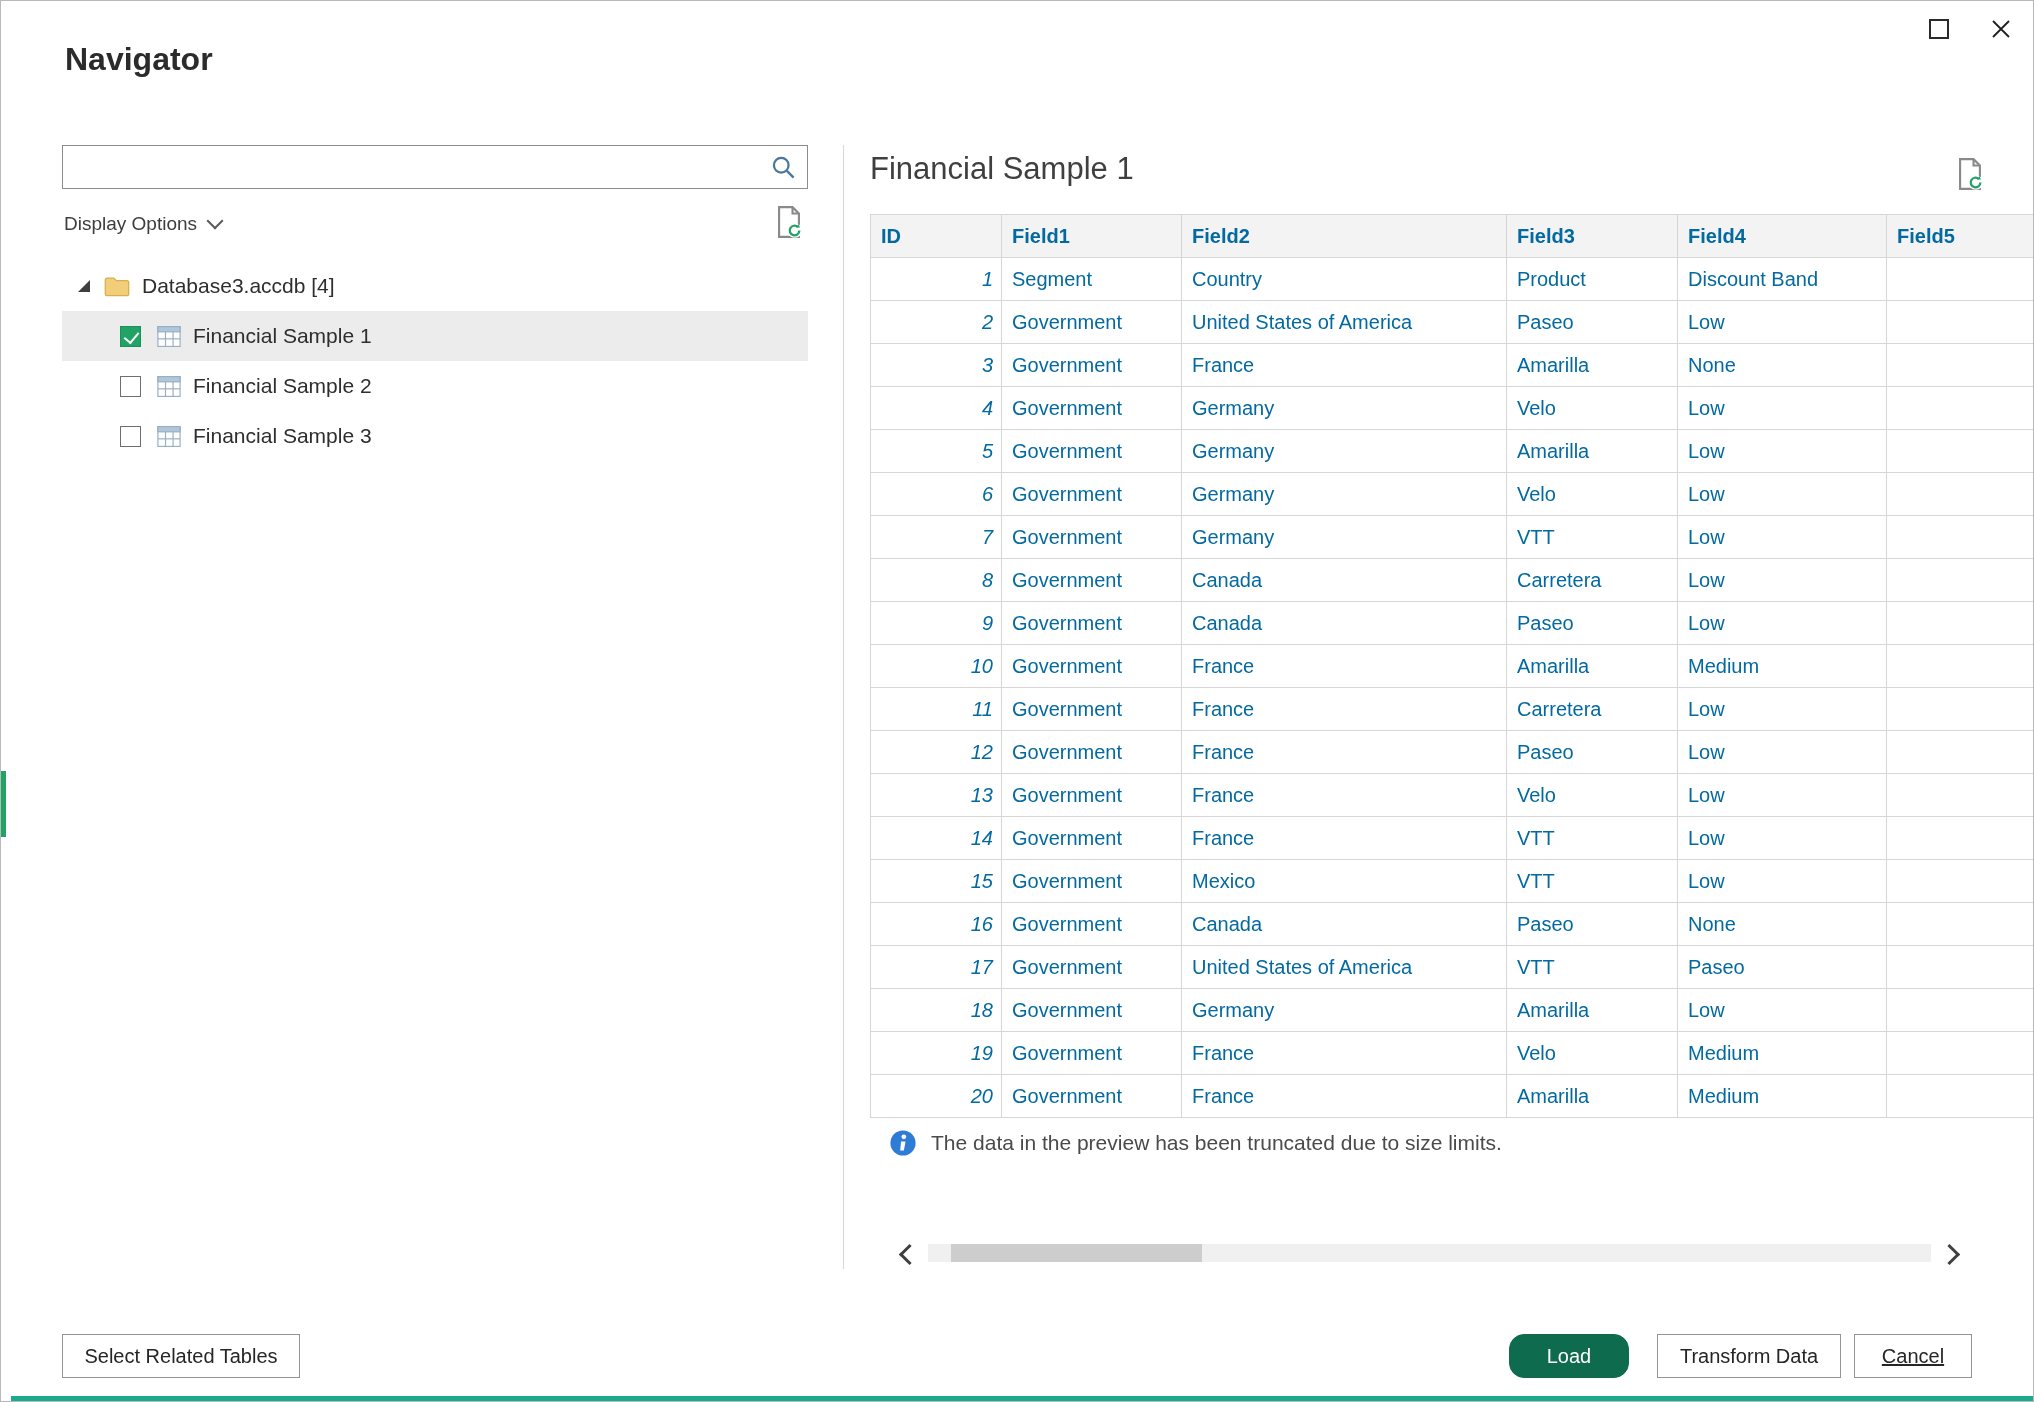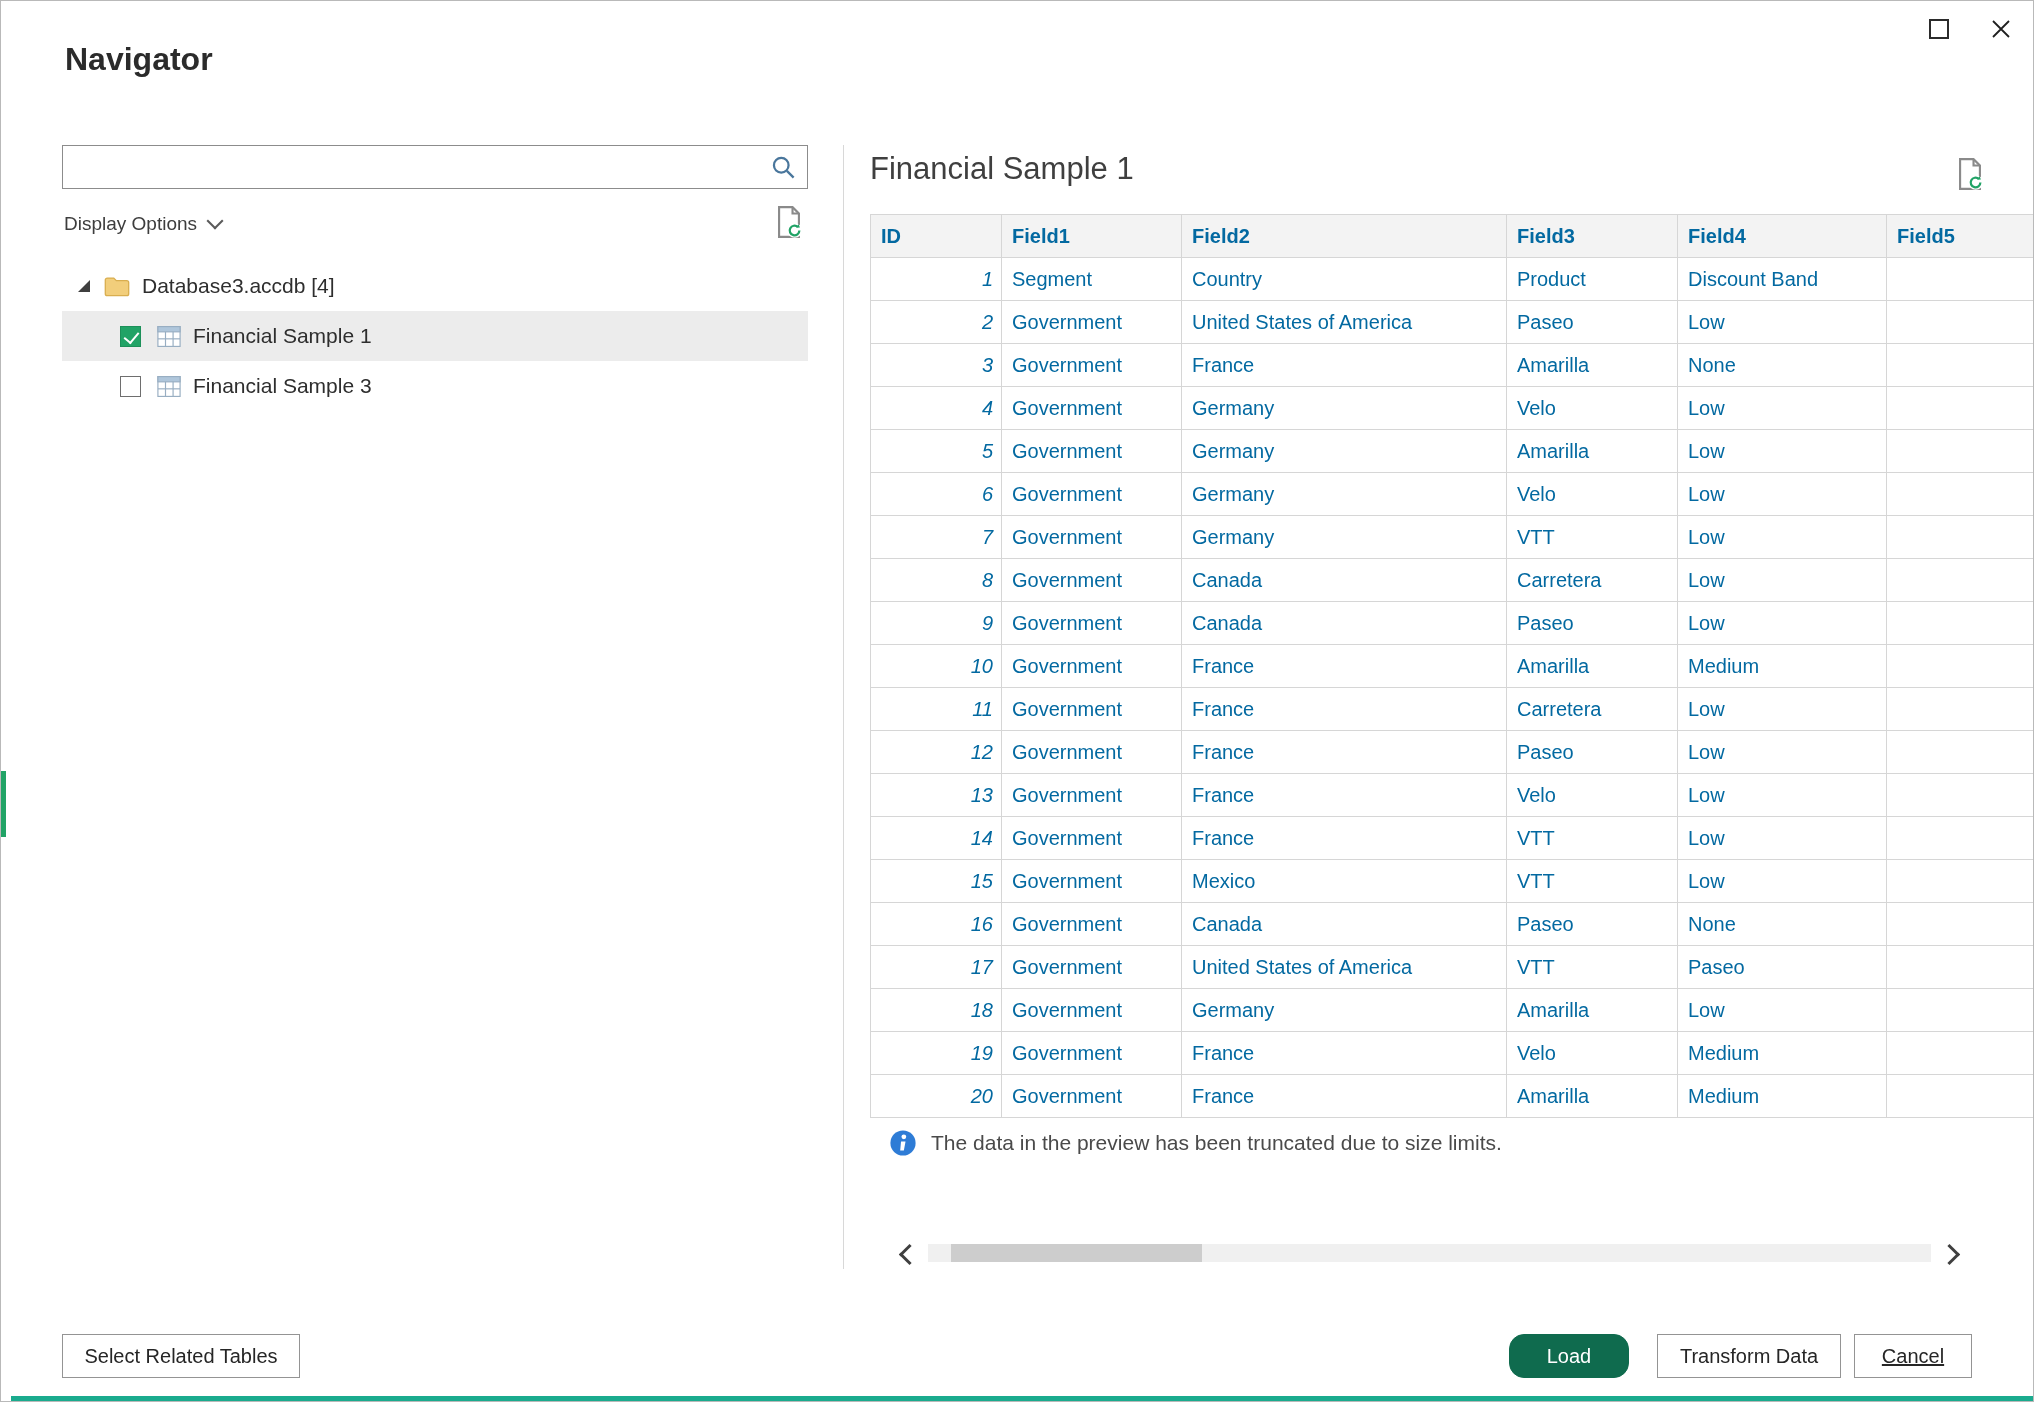--- a/index.html
+++ b/index.html
@@ -141,20 +141,33 @@
           <rect x="0.5" y="0.5" width="19" height="17" fill="#fff" stroke="#98AEC2"></rect>
           <rect x="0.5" y="0.5" width="19" height="4.5" fill="#AFC6DB" stroke="#98AEC2"></rect>
           <line x1="7" y1="5" x2="7" y2="17.5" stroke="#98AEC2"></line>
           <line x1="13.5" y1="5" x2="13.5" y2="17.5" stroke="#98AEC2"></line>
           <line x1="0.5" y1="11" x2="19.5" y2="11" stroke="#98AEC2"></line>
         </svg>
       </span>
       <span>Financial Sample 1</span>
     </div>
 
+    <div class="tree-row tree-item">
+      <span class="cb"></span>
+      <span class="table-ic">
+        <svg width="24" height="21" viewBox="0 0 20 18">
+          <rect x="0.5" y="0.5" width="19" height="17" fill="#fff" stroke="#98AEC2"></rect>
+          <rect x="0.5" y="0.5" width="19" height="4.5" fill="#AFC6DB" stroke="#98AEC2"></rect>
+          <line x1="7" y1="5" x2="7" y2="17.5" stroke="#98AEC2"></line>
+          <line x1="13.5" y1="5" x2="13.5" y2="17.5" stroke="#98AEC2"></line>
+          <line x1="0.5" y1="11" x2="19.5" y2="11" stroke="#98AEC2"></line>
+        </svg>
+      </span>
+      <span>Financial Sample 2</span>
+    </div>
 
     <div class="tree-row tree-item">
       <span class="cb"></span>
       <span class="table-ic">
         <svg width="24" height="21" viewBox="0 0 20 18">
           <rect x="0.5" y="0.5" width="19" height="17" fill="#fff" stroke="#98AEC2"></rect>
           <rect x="0.5" y="0.5" width="19" height="4.5" fill="#AFC6DB" stroke="#98AEC2"></rect>
           <line x1="7" y1="5" x2="7" y2="17.5" stroke="#98AEC2"></line>
           <line x1="13.5" y1="5" x2="13.5" y2="17.5" stroke="#98AEC2"></line>
           <line x1="0.5" y1="11" x2="19.5" y2="11" stroke="#98AEC2"></line>

